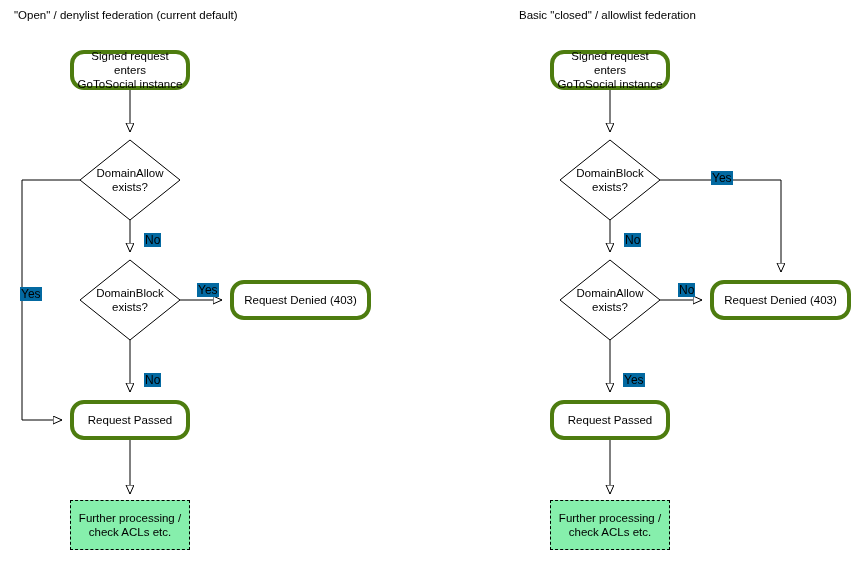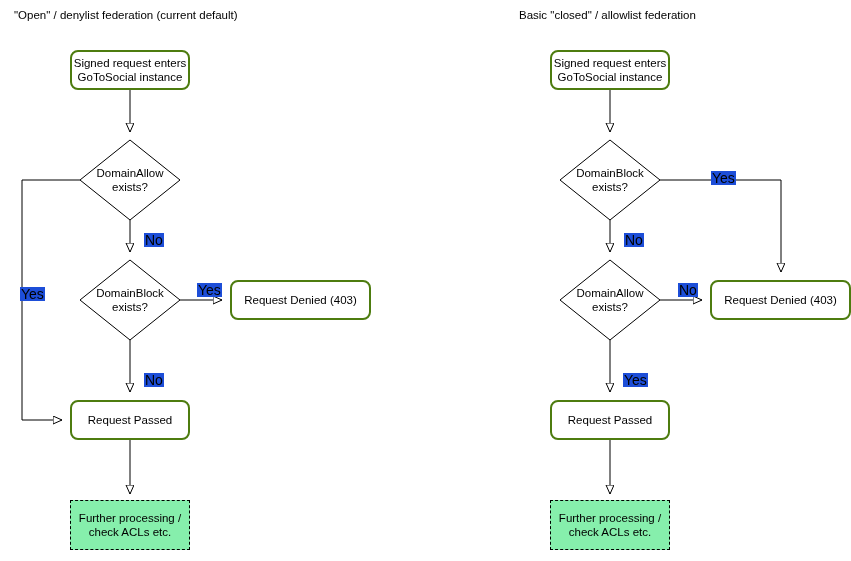--- a/index.html
+++ b/index.html
@@ -33,45 +33,45 @@
     display: flex;
     align-items: center;
     justify-content: center;
     text-align: center;
     font-size: 11.5px;
     line-height: 14px;
     color: #000000;
     white-space: pre-line;
   }
   .box {
-    border: 2px solid #4d7c0f;
-    border-radius: 8px;
+    border: 4px solid #4d7c0f;
+    border-radius: 14px;
     background: #ffffff;
   }
   .box-dashed {
     border: 1px dashed #000000;
     background: #86efac;
     border-radius: 0;
   }
   .diamond-label {
     background: transparent;
     border: none;
   }
   .caption {
     position: absolute;
     font-size: 11.5px;
     line-height: 14px;
     color: #000000;
   }
   .edge-label {
     position: absolute;
-    font-size: 14px;
+    font-size: 12px;
     line-height: 14px;
     color: #000000;
-    background: #1d4ed8;
+    background: #0369a1;
     padding: 0 1px;
     white-space: nowrap;
   }
 </style>
 </head>
 <body>
 
 <div class="canvas">
 
   <svg class="svg-layer" viewBox="0 0 851 561">

